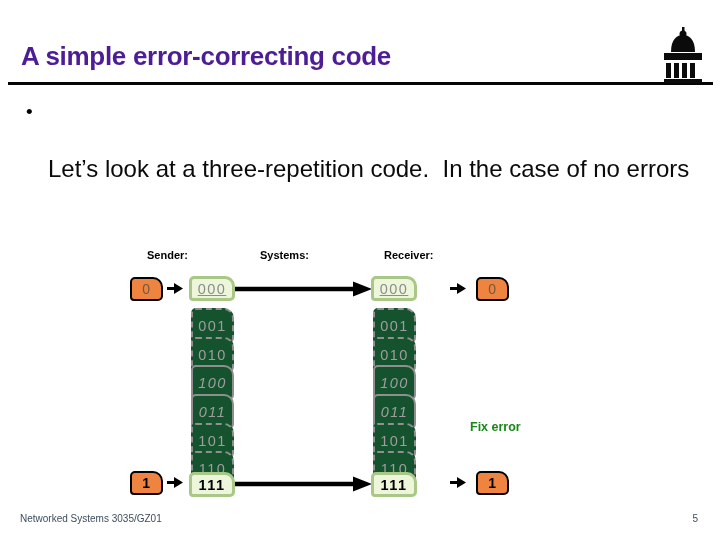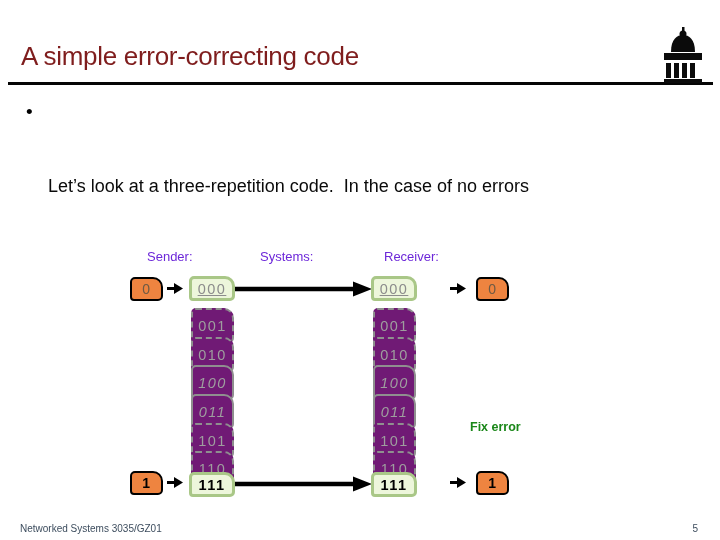--- a/index.html
+++ b/index.html
@@ -3,54 +3,54 @@
 <meta charset="utf-8">
 <style>
   html,body{margin:0;padding:0;background:#888;}
   .slide{
     position:relative; width:720px; height:540px; background:#ffffff;
     font-family:"Liberation Sans", sans-serif; overflow:hidden; margin:0 auto;
   }
   .abs{position:absolute;}
   
   .title{
-    left:21px; top:41px; font-size:26px; font-weight:normal; color:#7f1d1d;
+    left:21px; top:41px; font-size:26px; font-weight:bold; color:#4c1d95;
     letter-spacing:-0.3px; white-space:nowrap;
   }
   .rule{left:8px; top:82px; width:705px; height:3px; background:#050505;}
   
   .bullet-dot{left:26px; top:101px; font-size:19px; color:#000;}
-  .bullet-text{left:48px; top:116px; width:660px; font-size:18px; color:#0a0a0a; line-height:28px; white-space:pre;}
+  .bullet-text{left:48px; top:99px; width:660px; font-size:24px; color:#0a0a0a; line-height:28px; white-space:pre;}
   
-  .col-label{font-size:13px; font-weight:normal; color:#6d28d9; white-space:nowrap;}
+  .col-label{font-size:11px; font-weight:bold; color:#000000; white-space:nowrap;}
   
   .bit-box{
     box-sizing:border-box; width:33px; height:24px;
     background:#EE8440; border:2.5px solid #000;
     border-radius:5px 10px 5px 4px;
     display:flex; align-items:center; justify-content:center;
     font-size:14px; letter-spacing:0.5px;
   }
   
   .code-box{
     box-sizing:border-box; width:46px; height:25px;
     display:flex; align-items:center; justify-content:center;
     font-size:14.5px; letter-spacing:1.5px;
     border-radius:5px 10px 5px 4px;
   }
   .valid{background:#EDF6DB; border:3px solid #A9C787;}
-  .invalid{background:#701a75; border:2.5px dashed #8F8F8F; color:#9E9E9E; width:43px; height:35px;}
+  .invalid{background:#14532d; border:2.5px dashed #8F8F8F; color:#9E9E9E; width:43px; height:35px;}
   .invalid.solid{border-style:solid;font-style:italic;}
   .t-gray{color:#8C8C8C; font-weight:normal;text-decoration:underline;}
   .t-dark{color:#6e5a44; font-weight:normal;}
   .t-black{color:#000; font-weight:bold;}
   
   .fix-error{font-size:12.5px; font-weight:bold; color:#1A8719; white-space:nowrap;}
   
-  .footer{font-size:10px; color:#3D4D5E; white-space:nowrap;margin-top:10px;}
+  .footer{font-size:10px; color:#3D4D5E; white-space:nowrap;}
 </style>
 </head>
 <body>
 
 <div class="slide">
 
   <div class="abs title">A simple error-correcting code</div>
   <div class="abs rule"></div>
 
   <div class="abs" style="left:660px; top:27px;">

